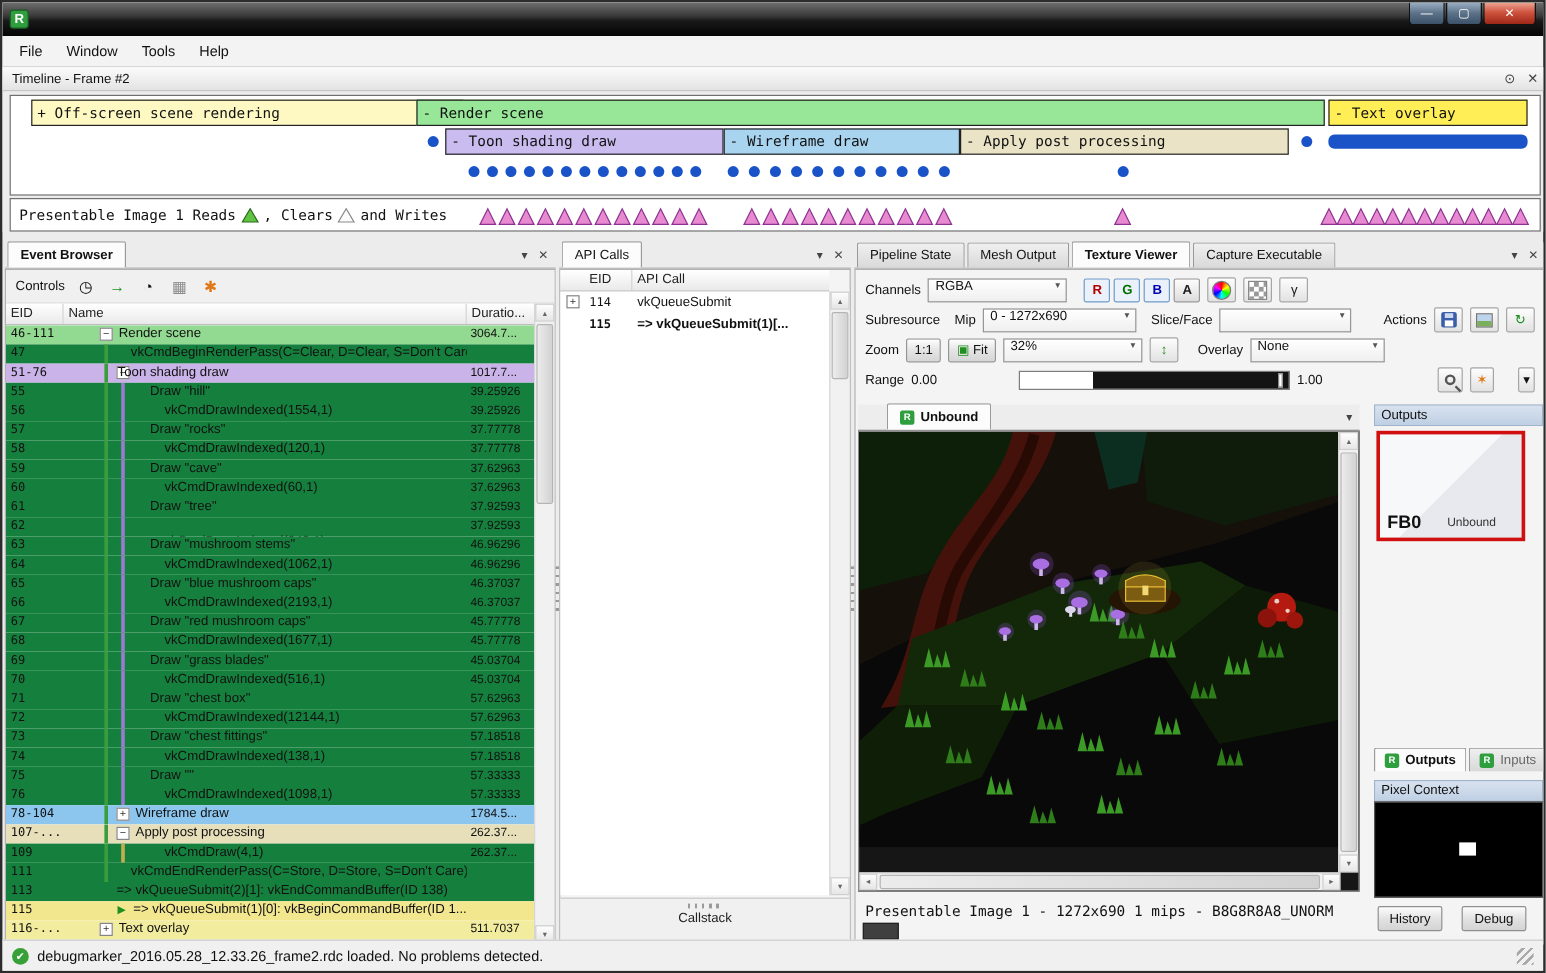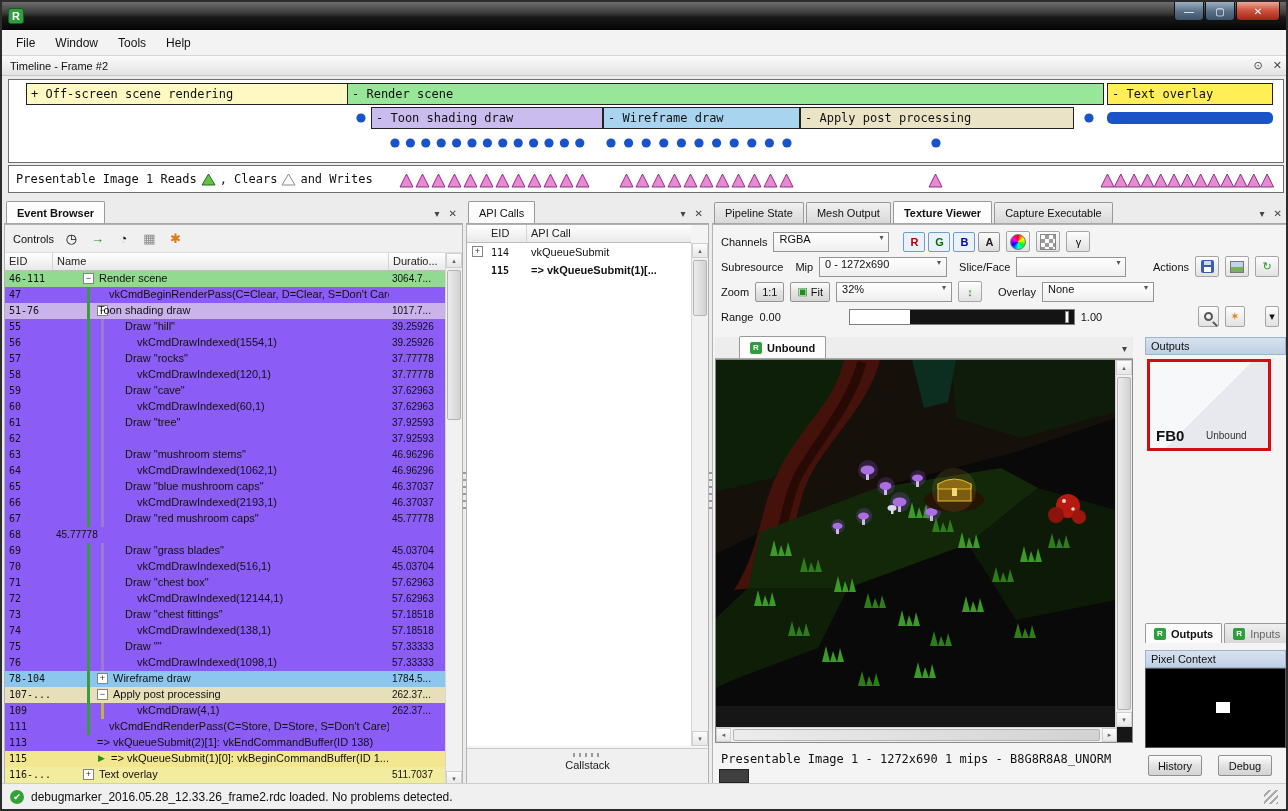--- a/index.html
+++ b/index.html
@@ -31,21 +31,21 @@
 .tab{height:21px;display:inline-flex;align-items:center;padding:0 10px;border:1px solid #9a9a9a;border-bottom:none;background:linear-gradient(#f0f0f0,#d9d9d9);margin-right:2px;border-radius:2px 2px 0 0;font-size:11px;white-space:nowrap}
 .tab.active{background:#fcfcfc;font-weight:bold;height:22px}
 .tabbar-icons{margin-left:auto;display:flex;gap:9px;padding:0 6px 4px 0;color:#444;font-size:10px}
 .panel-body{position:absolute;left:0;top:22px;right:0;bottom:0;background:#f4f4f4;border:1px solid #b2b2b2}
 
 .eb-toolbar{position:absolute;left:0;top:0;right:0;height:28px;background:#f0f0f0;border-bottom:1px solid #dcdcdc;display:flex;align-items:center;gap:9px;padding:0 8px;font-size:11px}
 .tool-icon{width:17px;height:17px;display:flex;align-items:center;justify-content:center;font-size:13px}
 .colhdr{position:absolute;left:0;right:17px;height:18px;display:flex;background:linear-gradient(#ffffff,#e9e9e9);border-bottom:1px solid #bdbdbd;font-size:11px;color:#222}
 .colhdr>div{padding:2px 4px;border-right:1px solid #d4d4d4;overflow:hidden;white-space:nowrap}
 .ev-rows{position:absolute;left:0;top:46px;right:17px;bottom:0;background:#fff;overflow:hidden}
-.ev-row{display:flex;height:16px;font-size:11px;white-space:nowrap;background:#8b5cf6}
+.ev-row{display:flex;height:16px;font-size:11px;white-space:nowrap;background:#15803d}
 .ev-eid{width:48px;flex:0 0 48px;font-family:"DejaVu Sans Mono",monospace;font-size:10px;padding:2px 0 0 4px;overflow:hidden}
 .ev-name{flex:1 1 auto;position:relative;overflow:hidden}
 .ev-guide{position:absolute;top:0;bottom:0;width:3px}
 .ev-expand{position:absolute;top:2px;width:11px;height:11px;border:1px solid #848484;background:#fff;font-size:9px;line-height:9px;text-align:center;color:#333}
 .ev-flag{position:absolute;top:2px;font-size:9px;color:#1f8f1f}
 .ev-text{position:absolute;top:1px}
 .ev-dur{width:56px;flex:0 0 56px;font-size:10px;padding:2px 0 0 3px;overflow:hidden}
 
 .vscroll{position:absolute;width:17px;background:#f1f1f1;border-left:1px solid #d6d6d6}
 .hscroll{position:absolute;height:15px;background:#f1f1f1;border-top:1px solid #d6d6d6}
@@ -383,20 +383,25 @@
             <div class="ev-eid">67</div>
             <div class="ev-name">
               <span class="ev-guide" style="left: 34px; background: rgb(58, 156, 58);"></span>
               <span class="ev-guide" style="left: 48px; background: rgb(154, 122, 210);"></span>
               <span class="ev-text" style="left: 72px;">Draw "red mushroom caps"</span>
             </div>
             <div class="ev-dur">45.77778</div>
           </div>
           <div class="ev-row">
             <div class="ev-eid">68</div>
+            <div class="ev-name">
+              <span class="ev-guide" style="left: 34px; background: rgb(58, 156, 58);"></span>
+              <span class="ev-guide" style="left: 48px; background: rgb(154, 122, 210);"></span>
+              <span class="ev-text" style="left: 84px;">vkCmdDrawIndexed(1677,1)</span>
+            </div>
             <div class="ev-dur">45.77778</div>
           </div>
           <div class="ev-row">
             <div class="ev-eid">69</div>
             <div class="ev-name">
               <span class="ev-guide" style="left: 34px; background: rgb(58, 156, 58);"></span>
               <span class="ev-guide" style="left: 48px; background: rgb(154, 122, 210);"></span>
               <span class="ev-text" style="left: 72px;">Draw "grass blades"</span>
             </div>
             <div class="ev-dur">45.03704</div>

